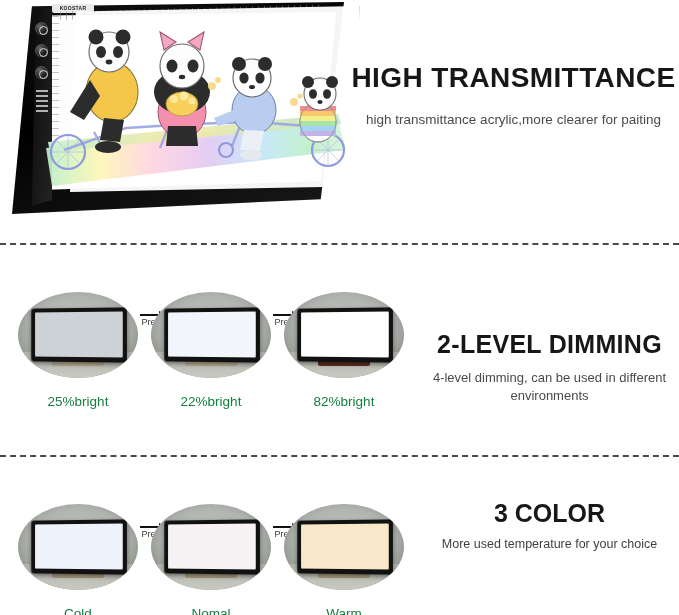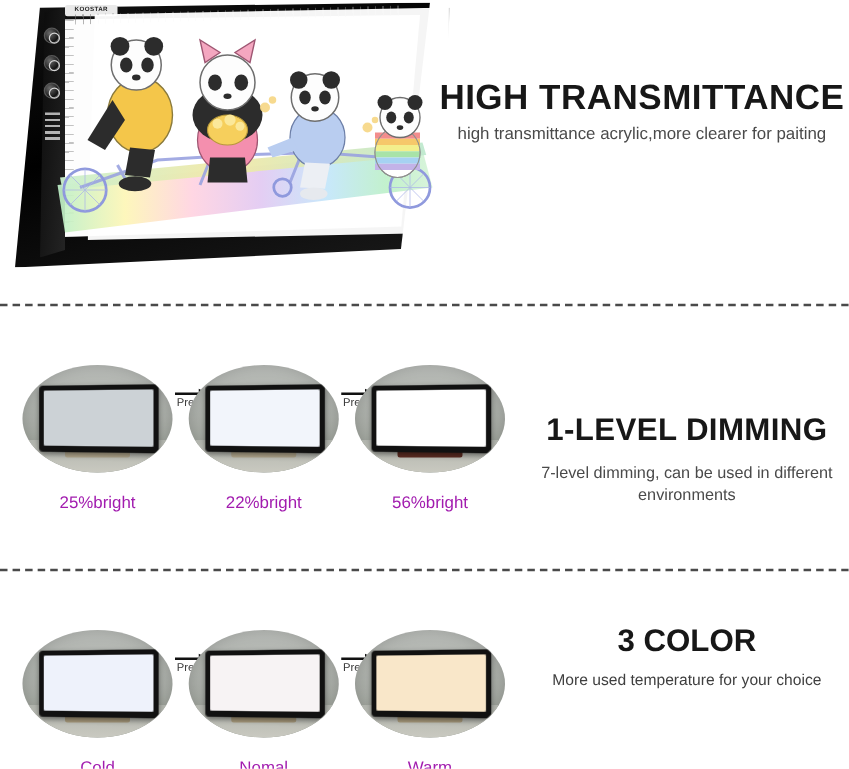--- a/index.html
+++ b/index.html
@@ -83,21 +83,21 @@
   }
 
   
   .art { position:absolute; left:0; top:0; width:350px; height:225px; }
 
   .sec1-txt { position:absolute; left:348px; top:62px; width:331px; text-align:center; }
   .h1 {
     font-size:28px; font-weight:bold; color:#171717;
     letter-spacing:.4px; line-height:1.12; white-space:nowrap;
   }
-  .sub1 { font-size:13.5px; color:#4a4a4a; margin-top:5px; line-height:1.35; }
+  .sub1 { font-size:13.5px; color:#4a4a4a; margin-top:18px; line-height:1.35; }
 
   
   .divider {
     position:absolute; left:0; width:679px; height:0;
     border-top:2px dashed #4a4a4a;
   }
   .div1 { top:243px; }
   .div2 { top:455px; }
 
   
@@ -154,21 +154,21 @@
     content:""; position:absolute; right:-1px; top:-3.5px;
     border-left:8px solid #111;
     border-top:4.5px solid transparent;
     border-bottom:4.5px solid transparent;
   }
   .p1 { left:126px; }
   .p2 { left:259px; }
 
   .cap {
     margin-top:16px; text-align:center;
-    font-size:13.5px; color:#a21caf; white-space:nowrap;
+    font-size:13.5px; color:#15803d; white-space:nowrap;
   }
 
   .row-txt { position:absolute; width:259px; text-align:center; }
   .t2 { left:420px; top:78px; }
   .t3 { left:420px; top:36px; }
   .h2 {
     font-size:25px; font-weight:bold; color:#171717;
     letter-spacing:.3px; line-height:1.14; white-space:nowrap;
   }
   .h3 { font-size:25px; font-weight:bold; color:#171717; line-height:1.1; }
@@ -344,27 +344,27 @@
       <span>Press</span>
     </div>
 
     <div class="cell c3">
       <div class="oval">
         <div class="pad-stand" style="background:#5e2d23"></div>
         <div class="pad-mini">
           <div class="pad-mini-screen" style="background:#ffffff"></div>
         </div>
       </div>
-      <div class="cap">56%bright</div>
+      <div class="cap">82%bright</div>
     </div>
   </div>
 
   <div class="row-txt t2">
-    <div class="h2">1-LEVEL DIMMING</div>
-    <div class="sub2">7-level dimming, can be used in different environments</div>
+    <div class="h2">2-LEVEL DIMMING</div>
+    <div class="sub2">4-level dimming, can be used in different environments</div>
   </div>
 </div>
 
 <div class="divider div2"></div>
 
 <div class="row row3">
   <div class="cells">
 
     <div class="cell c1">
       <div class="oval">

